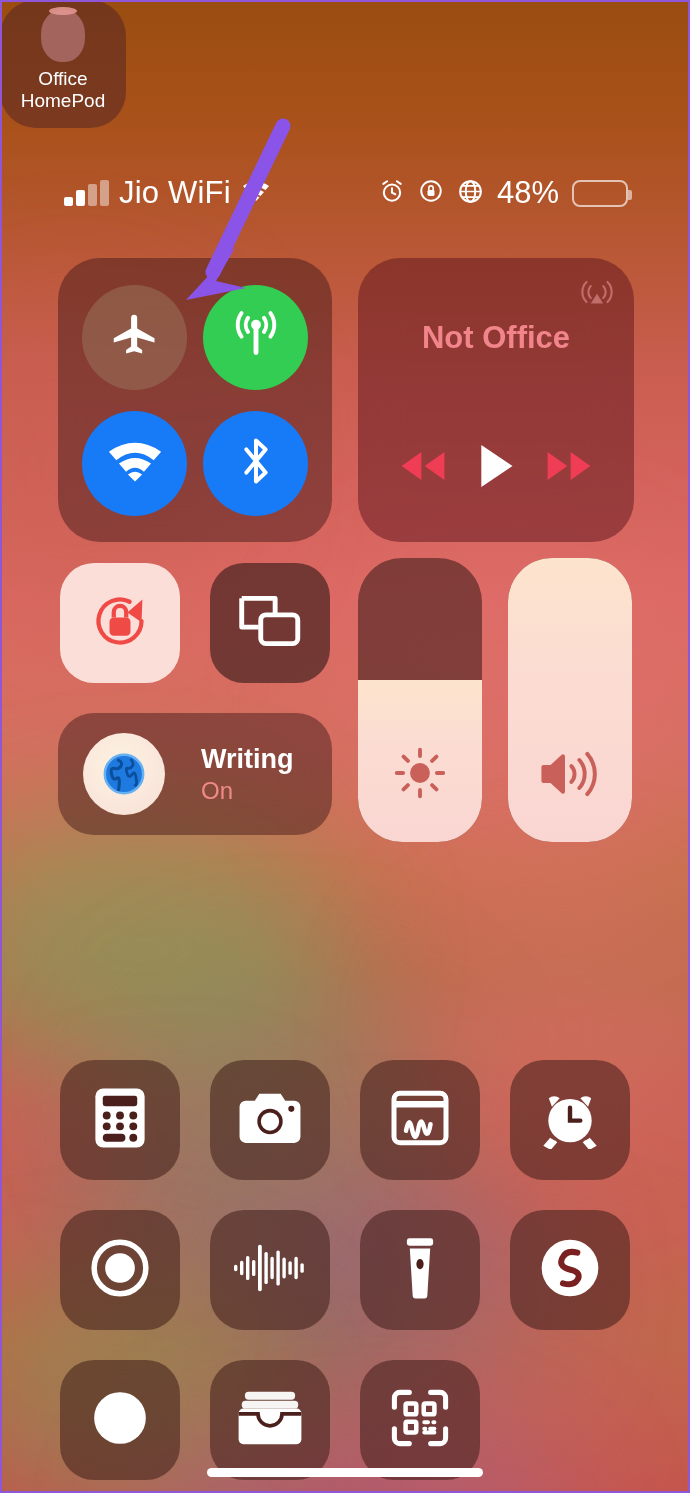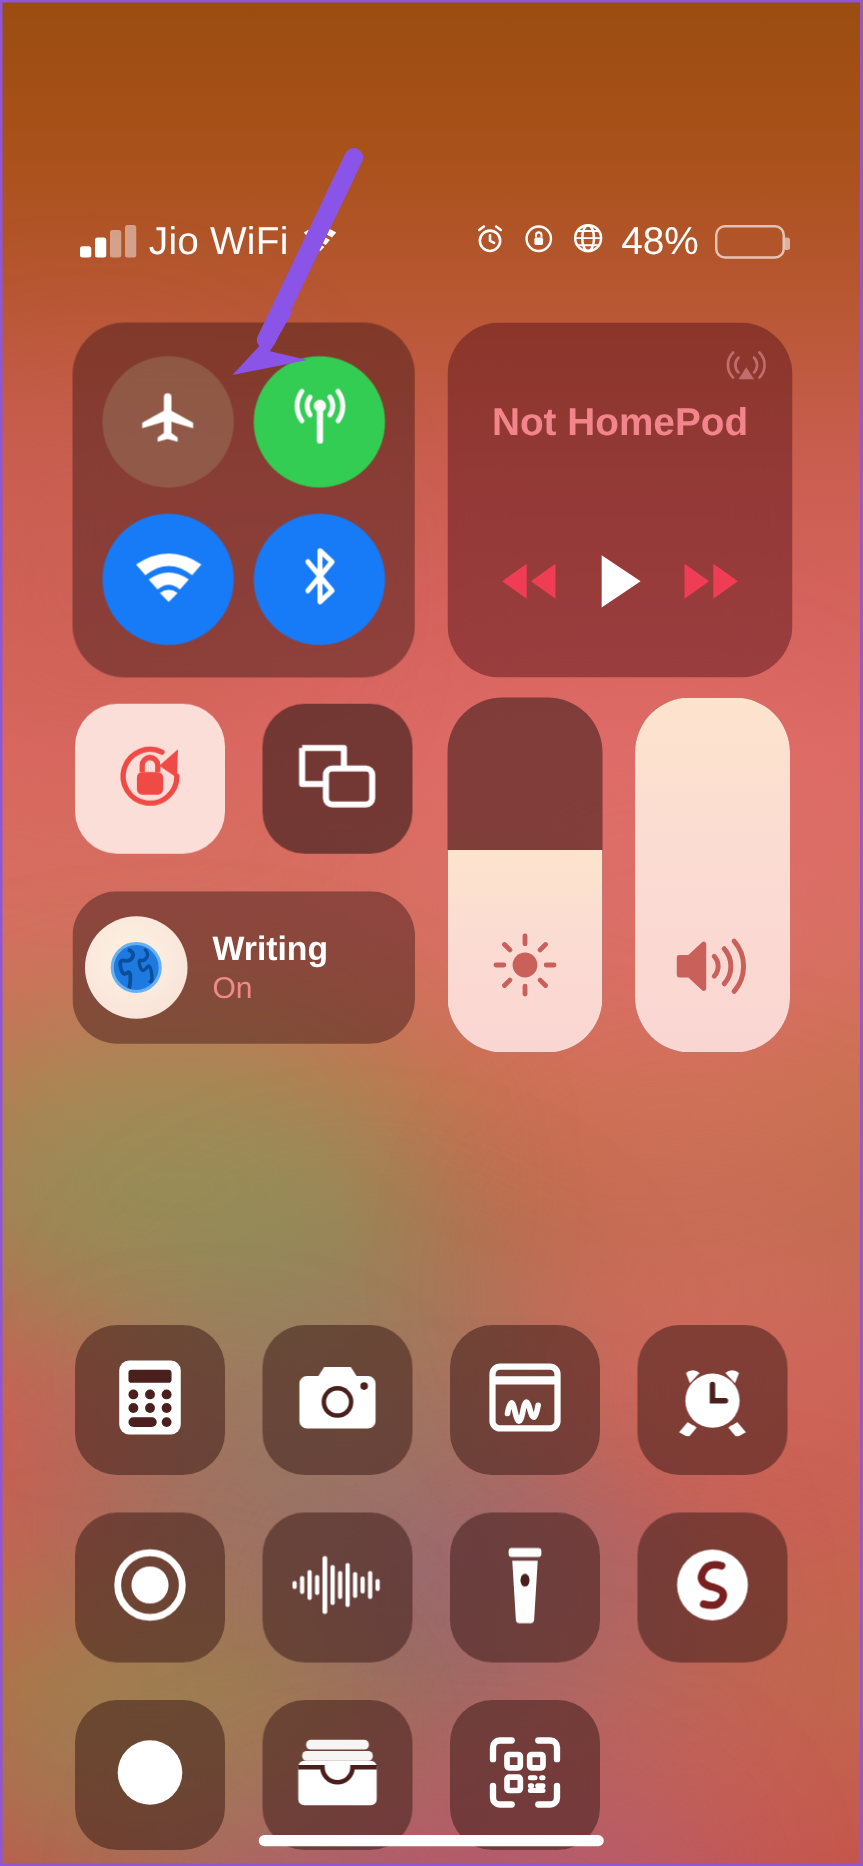--- a/index.html
+++ b/index.html
@@ -114,21 +114,21 @@
   .sq-tile {
     position:absolute; width:120px; height:120px; border-radius:34px;
     background:rgba(58,22,22,0.50); backdrop-filter:blur(20px);
     display:flex; align-items:center; justify-content:center;
   }
   #rotation-lock { left:60px; top:563px; background:rgba(255,232,228,0.92); }
   #screen-mirror { left:210px; top:563px; background:rgba(52,26,24,0.62); }
 
   
   #focus { left:58px; top:713px; width:274px; height:122px; border-radius:36px;
-           display:flex; align-items:center; padding-left:10px; gap:20px; }
+           display:flex; align-items:center; padding-left:25px; gap:36px; }
   .focus-ic {
     width:82px; height:82px; border-radius:50%;
     background:radial-gradient(circle at 45% 40%, #fdf3e0 0%, #fae8dc 55%, #f7ded2 100%);
     display:flex; align-items:center; justify-content:center;
   }
   .focus-txt { display:flex; flex-direction:column; gap:2px; }
   .focus-name { color:#fff; font-size:27px; font-weight:600; }
   .focus-state { color:#f08a88; font-size:24px; font-weight:500; }
 
   
@@ -294,21 +294,21 @@
   <div class="module" id="media">
     <span class="airplay-ic">
       <svg width="34" height="34" viewBox="0 0 24 24" fill="none" stroke="#e89a9e" stroke-width="1.5" stroke-linecap="round">
         <path d="M7.6 15.5 a6 6 0 0 1 0-8.4"></path>
         <path d="M16.4 7.1 a6 6 0 0 1 0 8.4"></path>
         <path d="M4.6 18.4 a10 10 0 0 1 0-14.2"></path>
         <path d="M19.4 4.2 a10 10 0 0 1 0 14.2"></path>
         <path d="M12 12.6 L16.4 19.4 H7.6 Z" fill="#e89a9e" stroke="none"></path>
       </svg>
     </span>
-    <div class="media-title">Not HomePod</div>
+    <div class="media-title">Not Office</div>
     <div class="media-ctrls">
       <span>
         <svg width="56" height="40" viewBox="0 0 34 24" fill="#ef3d55">
           <path d="M16 3.5 L16 20.5 L4 12 Z"></path>
           <path d="M30 3.5 L30 20.5 L18 12 Z"></path>
         </svg>
       </span>
       <span>
         <svg width="44" height="48" viewBox="0 0 24 26" fill="#ffffff">
           <path d="M4 1.6 L4 24.4 L21 13 Z"></path>
@@ -375,20 +375,29 @@
       <svg width="72" height="56" viewBox="0 0 30 24" fill="none" stroke="#c96059" stroke-width="1.7" stroke-linecap="round">
         <path d="M3.6 9 H7 L12 4.4 V19.6 L7 15 H3.6 Z" fill="#c96059" stroke="#c96059" stroke-linejoin="round"></path>
         <path d="M15.6 8.6 a5 5 0 0 1 0 6.8"></path>
         <path d="M19 6 a9 9 0 0 1 0 12"></path>
         <path d="M22.4 3.4 a13 13 0 0 1 0 17.2"></path>
       </svg>
     </span>
   </div>
 
 
+  <div id="homepod-tile">
+    <span class="homepod-shape">
+      <span class="homepod-top"></span>
+    </span>
+    <span class="homepod-label">
+      <span>Office</span><br>
+      <span>HomePod</span>
+    </span>
+  </div>
 
   <div class="app-tile" style="left:60px; top:1060px;">
     <span>
       <svg width="58" height="64" viewBox="0 0 22 26" fill="#fff">
         <rect x="1" y="1" width="20" height="24" rx="3.2"></rect>
         <rect x="4" y="4" width="14" height="4.2" rx="1" fill="#4b1f1c"></rect>
         <circle cx="5.6" cy="12" r="1.6" fill="#4b1f1c"></circle>
         <circle cx="11" cy="12" r="1.6" fill="#4b1f1c"></circle>
         <circle cx="16.4" cy="12" r="1.6" fill="#4b1f1c"></circle>
         <circle cx="5.6" cy="16.4" r="1.6" fill="#4b1f1c"></circle>

